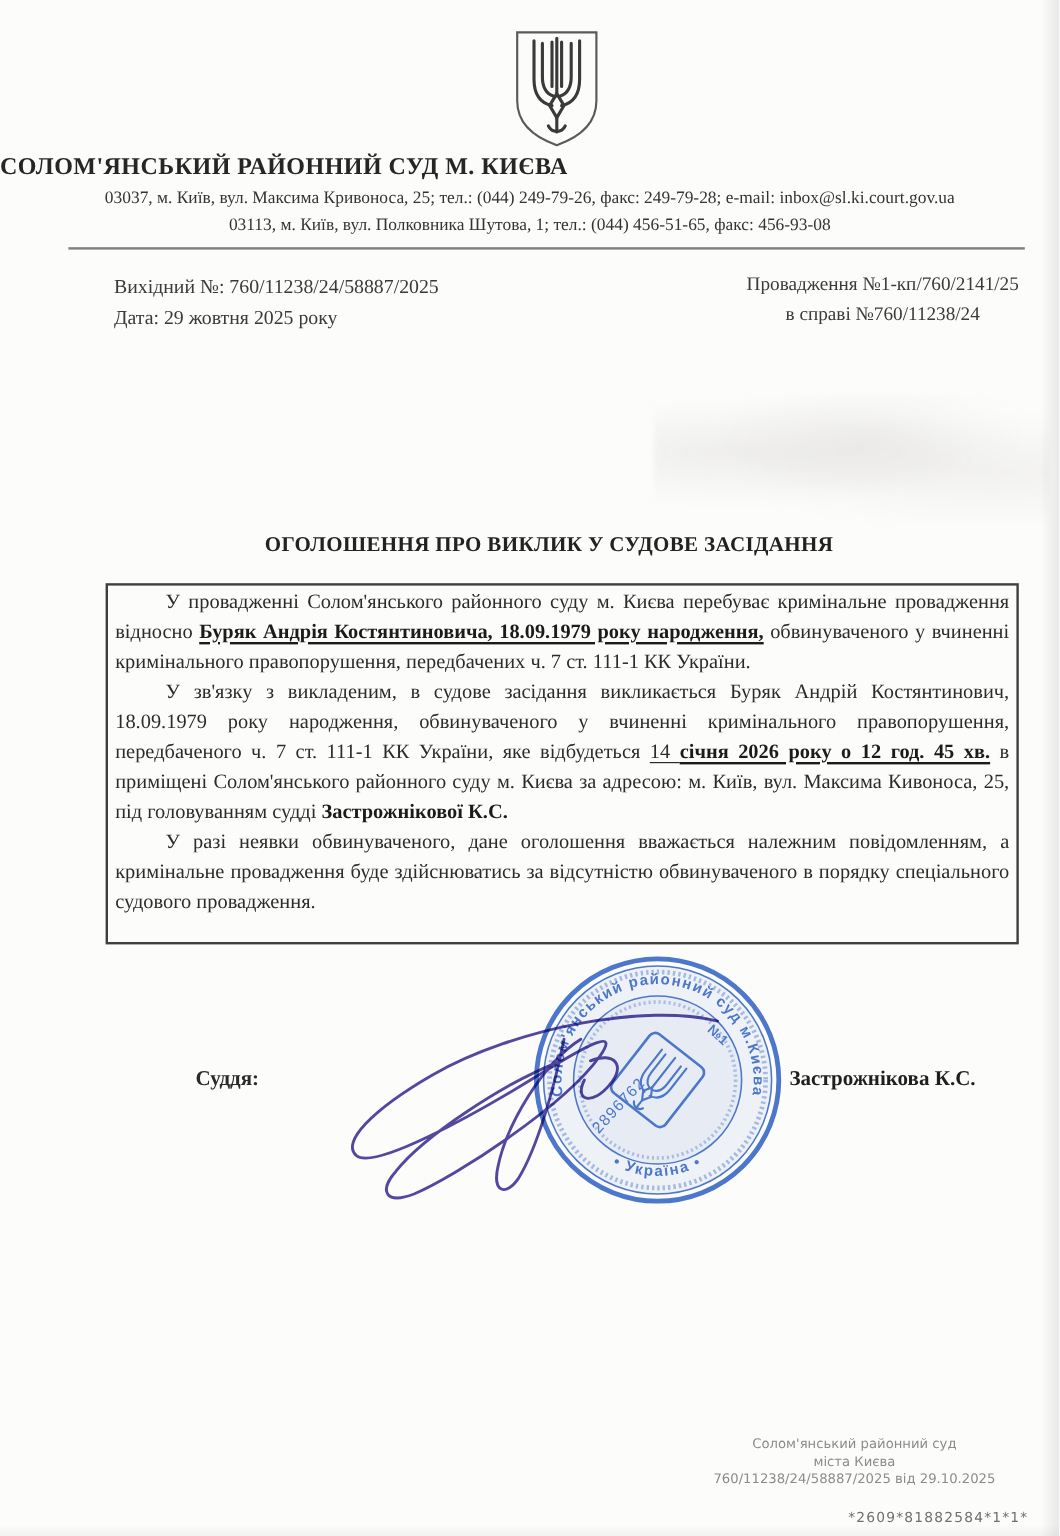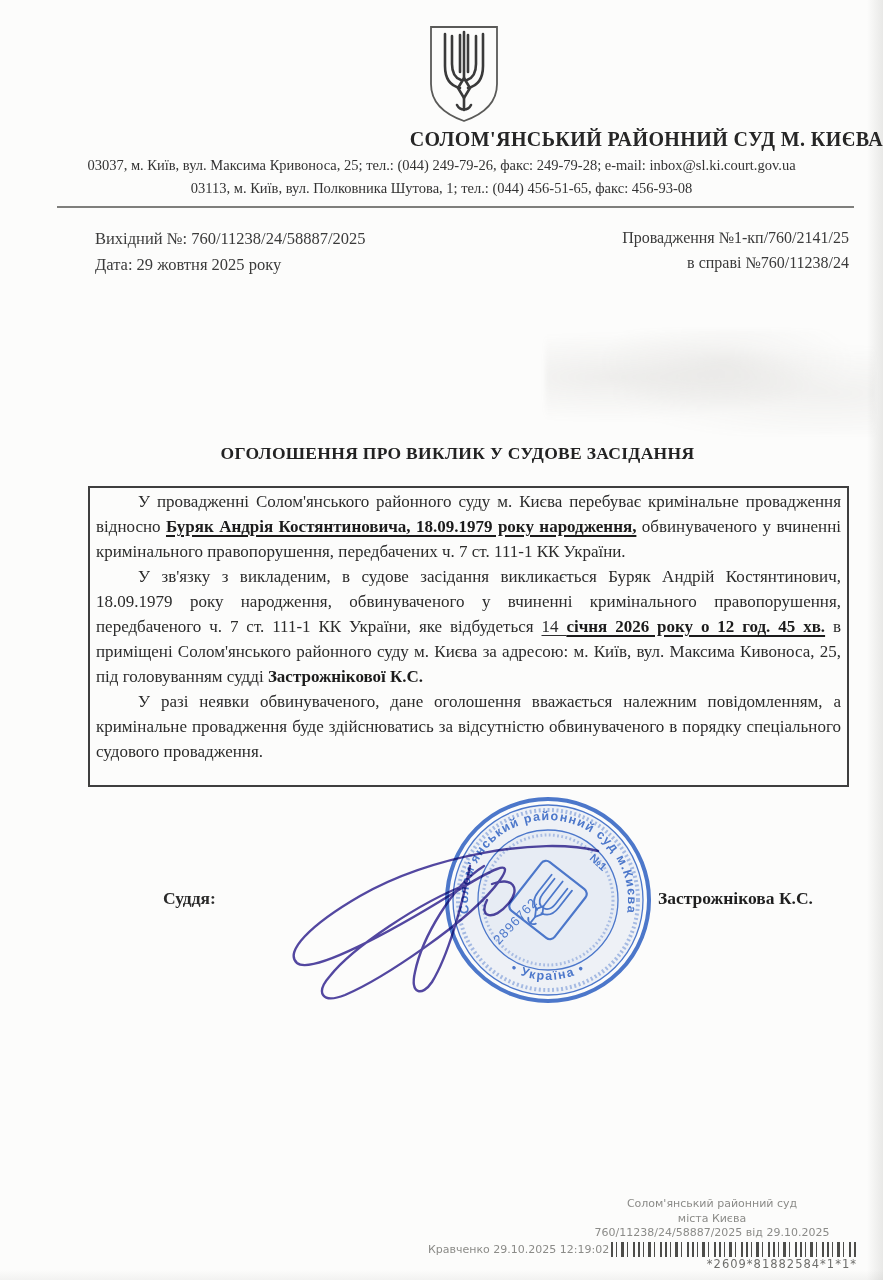--- a/index.html
+++ b/index.html
@@ -18,29 +18,29 @@
     background:linear-gradient(to bottom, rgba(0,0,0,0), rgba(60,60,55,0.05));}
   .ghost-artifact{position:absolute;left:545px;top:330px;width:330px;height:105px;
     background:
       radial-gradient(ellipse at 20% 45%, rgba(120,115,110,0.10), transparent 55%),
       radial-gradient(ellipse at 55% 30%, rgba(120,115,110,0.07), transparent 50%),
       radial-gradient(ellipse at 85% 60%, rgba(120,115,110,0.08), transparent 55%);
     filter:blur(2px);}
 
   .emblem{position:absolute;left:424px;top:24px;width:80px;height:100px;}
 
-  .court-name{position:absolute;left:0;top:128px;width:100%;text-align:right;
+  .court-name{position:absolute;left:0;top:128px;width:100%;text-align:left;
     font-size:20px;font-weight:bold;letter-spacing:0.4px;color:#262626;}
   .addr{position:absolute;left:0;width:100%;text-align:center;font-size:14.5px;color:#333;}
   .addr1{top:157px;}
   .addr2{top:180px;}
   .head-rule{position:absolute;left:57px;top:206px;width:797px;height:2px;background:#7f7f7c;}
 
   .ref-left{position:absolute;left:95px;top:226px;font-size:16.5px;line-height:26px;color:#3a3a3a;}
-  .ref-right{position:absolute;right:34px;top:226px;text-align:right;font-size:16px;line-height:24.5px;color:#3a3a3a;}
+  .ref-right{position:absolute;right:34px;top:226px;text-align:center;font-size:16px;line-height:24.5px;color:#3a3a3a;}
 
   .doc-title{position:absolute;left:0;top:443px;width:100%;text-align:center;
     font-size:17.5px;font-weight:bold;letter-spacing:0.3px;color:#222;margin-left:16px;}
 
   .body-box{position:absolute;left:88px;top:486px;width:745px;
     border:2px solid #3f3f3f;padding:1px 6px 21px 6px;
     font-size:17px;line-height:25px;text-align:justify;color:#2b2b2b;}
   .body-par{margin:0;text-indent:42px;}
   .run-n{}
   .run-b{font-weight:bold;color:#1b1b1b;}
@@ -163,19 +163,15 @@
       <path d="M 470,866 C 462,906 448,956 432,982 C 422,997 410,994 415,972 C 422,938 452,886 484,866"></path>
       <path d="M 492,884 C 512,876 522,888 508,904 C 494,921 478,918 487,900"></path>
     </g>
   </svg>
 
   <div class="footer-block">
     <div>Солом'янський районний суд</div>
     <div>міста Києва</div>
     <div>760/11238/24/58887/2025 від 29.10.2025</div>
   </div>
-  <div class="barcode-row">
-    <span class="barcode-operator">Кравченко 29.10.2025 12:19:02</span>
-    <div class="barcode-bars"></div>
-  </div>
   <div class="barcode-caption">*2609*81882584*1*1*</div>
 
 </div>
 
 </body></html>

